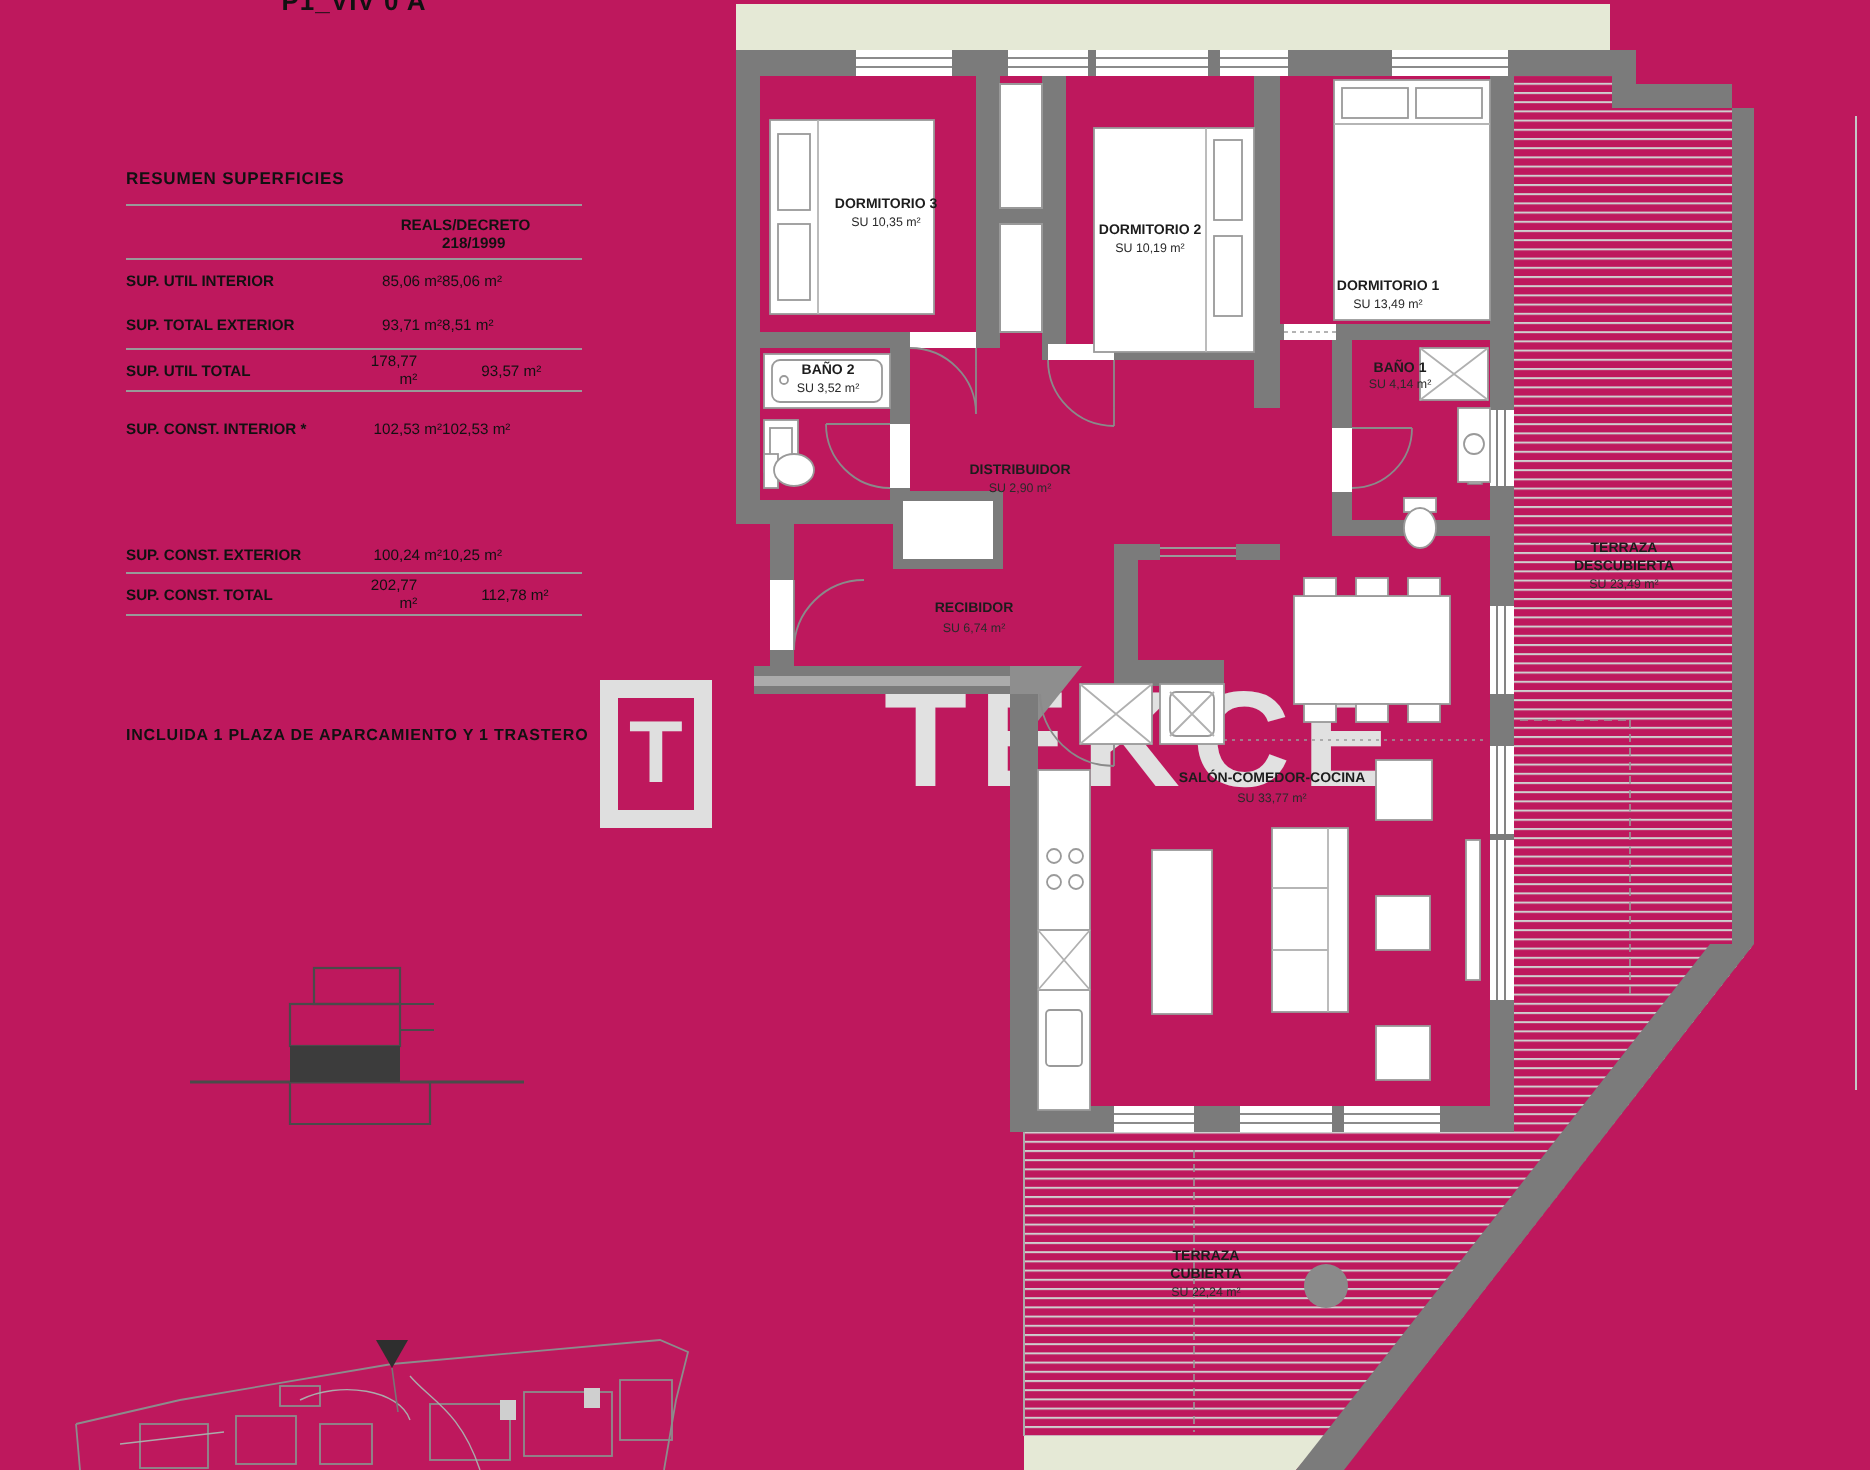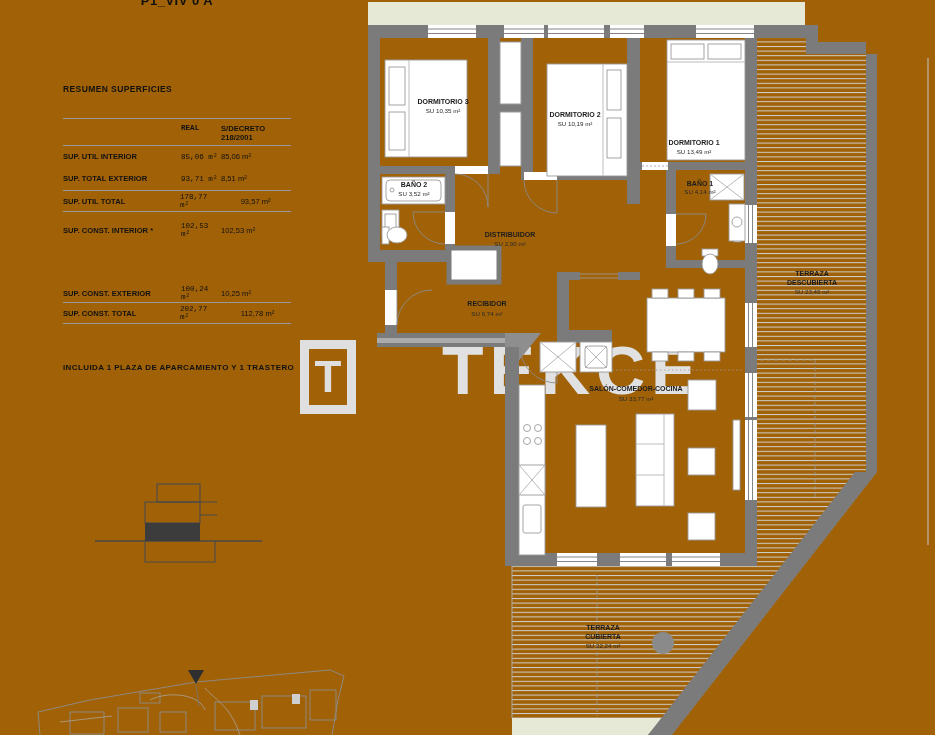--- a/index.html
+++ b/index.html
@@ -1,26 +1,26 @@
 <!DOCTYPE html>
 <html><head>
 <meta charset="utf-8">
 <style>
   html,body{margin:0;padding:0;background:#fff;}
-  .canvas{position:relative;width:935px;height:735px;background:#a16207;overflow:hidden;
+  .canvas{position:relative;width:935px;height:735px;background:#be185d;overflow:hidden;
           font-family:"Liberation Sans",sans-serif;}
   .plan-title{position:absolute;left:112px;top:-7px;width:130px;text-align:center;
               font-size:13px;font-weight:bold;letter-spacing:.5px;color:#111;z-index:4;}
   
   .summary{position:absolute;left:63px;top:84px;width:228px;z-index:4;color:#111;}
-  .s-head{font-size:8.5px;font-weight:bold;letter-spacing:.4px;padding-bottom:24px;border-bottom:1px solid #999;}
+  .s-head{font-size:8.5px;font-weight:bold;letter-spacing:.4px;padding-bottom:8px;border-bottom:1px solid #999;}
   .s-hrow{display:flex;align-items:flex-start;height:27px;border-bottom:1px solid #999;padding-top:5px;box-sizing:border-box;}
   .s-row{display:flex;align-items:center;font-size:7.6px;}
   .c1{width:118px;font-weight:bold;}
-  .c2{width:40px;font-family:Liberation Mono, monospace;}
+  .c2{width:40px;text-align:right;}
   .c3{width:70px;}
   .hc{font-weight:bold;font-size:7.6px;line-height:9px;}
   .h21{height:21px;}.h23{height:23px;}.h20{height:20px;}.h18{height:18px;margin-top:44px;}
   .bt{border-top:1px solid #999;}.bb{border-bottom:1px solid #999;gap:32px;}
   .gap8{height:8px;}
   .note{position:absolute;left:63px;top:363px;font-size:8px;font-weight:bold;
         letter-spacing:.4px;color:#111;z-index:4;white-space:nowrap;}
   
   .wm-box{position:absolute;left:300px;top:340px;width:38px;height:56px;border:9px solid #dfdfdf;
           display:flex;align-items:center;justify-content:center;z-index:1;
@@ -43,21 +43,21 @@
   </div>
   <div class="wm-text">TEKCE</div>
 
   <div class="summary">
     <div class="s-head">RESUMEN SUPERFICIES</div>
     <div class="s-hrow">
       <div class="c1"></div>
       <div class="c2 hc">REAL</div>
       <div class="c3 hc">
         <div>S/DECRETO</div>
-        <div>218/2001</div>
+        <div>218/1999</div>
       </div>
     </div>
     <div class="s-row h21">
       <div class="c1">SUP. UTIL INTERIOR</div>
       <div class="c2">85,06 m²</div>
       <div class="c3">85,06 m²</div>
     </div>
     <div class="s-row h23">
       <div class="c1">SUP. TOTAL EXTERIOR</div>
       <div class="c2">93,71 m²</div>

